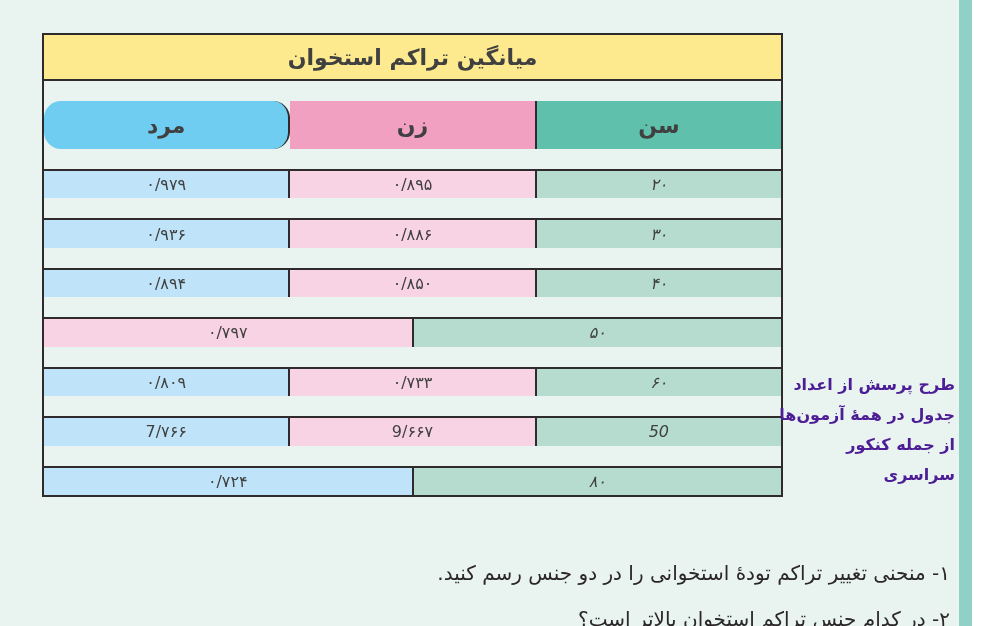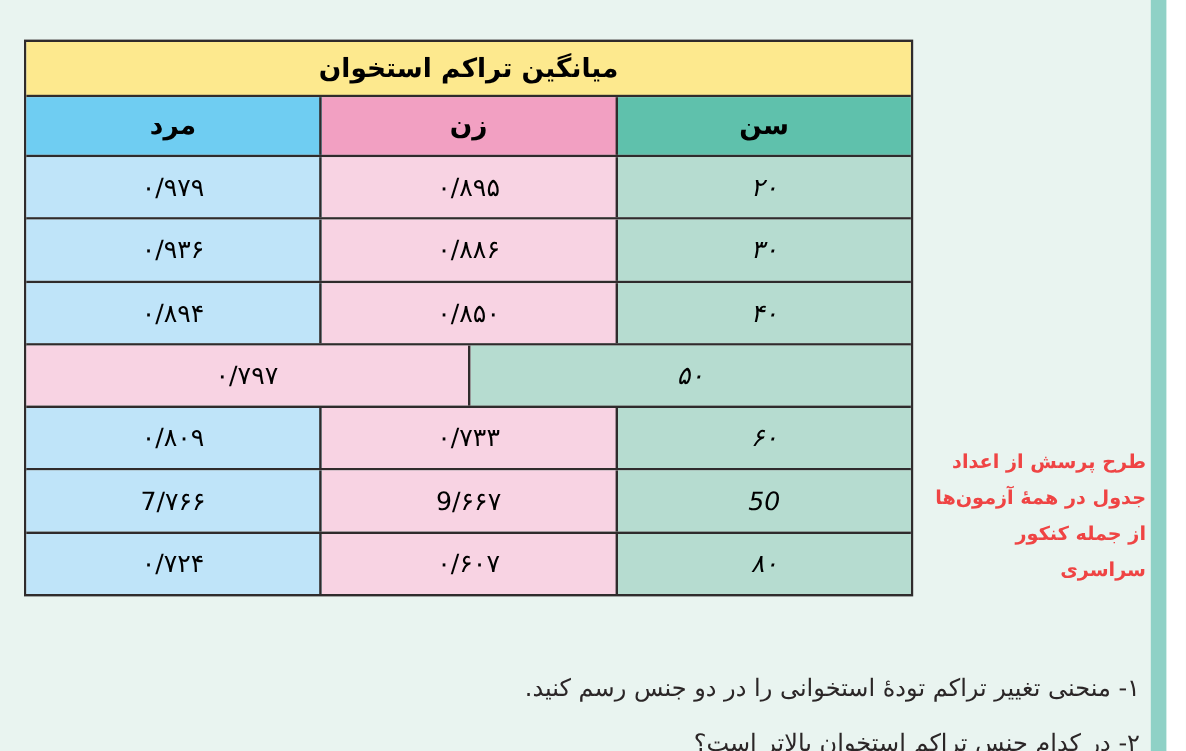--- a/index.html
+++ b/index.html
@@ -22,28 +22,29 @@
     position: absolute;
     left: 959px; top: 0;
     width: 13px;
     height: 626px;
     background: #8fd1c6;
   }
 
   
   .bone-table {
     position: absolute;
-    left: 20px; top: 33px;
+    left: 42px; top: 33px;
     width: 741px; height: 464px;
     border: 2px solid #2f2b2c;
     box-sizing: border-box;
     display: flex;
     flex-direction: column;
     direction: rtl;
-    color: #000000;
+    color: #404040;
+    gap: 20px;
   }
   .title-row {
     height: 44px;
     background: #fde98e;
     display: flex;
     align-items: center;
     justify-content: center;
     font-weight: bold;
     font-size: 22px;
     border-bottom: 2px solid #2f2b2c;
@@ -70,35 +71,35 @@
   .cell:not(:first-child) {
     border-left: 0;
     border-right: 2px solid #2f2b2c;
   }
   .header-row .cell {
     font-weight: bold;
     font-size: 22px;
   }
   .hdr-age    { background: #5fc1ac; }
   .hdr-female { background: #f2a0c2; }
-  .hdr-male   { background: #6fcdf2; }
-  .data-row .cell { font-size: 21px; }
+  .hdr-male   { background: #6fcdf2; border-radius: 17px; }
+  .data-row .cell { font-size: 16px; }
   .cell-age    { background: #b6dcd0; font-style: italic; }
   .cell-female { background: #f8d3e3; }
   .cell-male   { background: #bfe4f9; }
 
   
   .side-note {
     position: absolute;
     right: 33px;
     top: 370px;
     width: 178px;
     direction: rtl;
     text-align: right;
-    color: #ef4444;
+    color: #4c1d95;
     font-weight: bold;
     font-size: 16px;
     line-height: 30px;
   }
 
   
   .questions {
     position: absolute;
     right: 38px;
     top: 550px;
@@ -149,21 +150,20 @@
     <div class="cell cell-female">۰/۷۳۳</div>
     <div class="cell cell-male">۰/۸۰۹</div>
   </div>
   <div class="data-row">
     <div class="cell cell-age">50</div>
     <div class="cell cell-female">9/۶۶۷</div>
     <div class="cell cell-male">7/۷۶۶</div>
   </div>
   <div class="data-row">
     <div class="cell cell-age">۸۰</div>
-    <div class="cell cell-female">۰/۶۰۷</div>
     <div class="cell cell-male">۰/۷۲۴</div>
   </div>
 </div>
 
 <div class="side-note">
   <div>طرح پرسش از اعداد</div>
   <div>جدول در همهٔ آزمون‌ها</div>
   <div>از جمله کنکور سراسری</div>
 </div>
 

